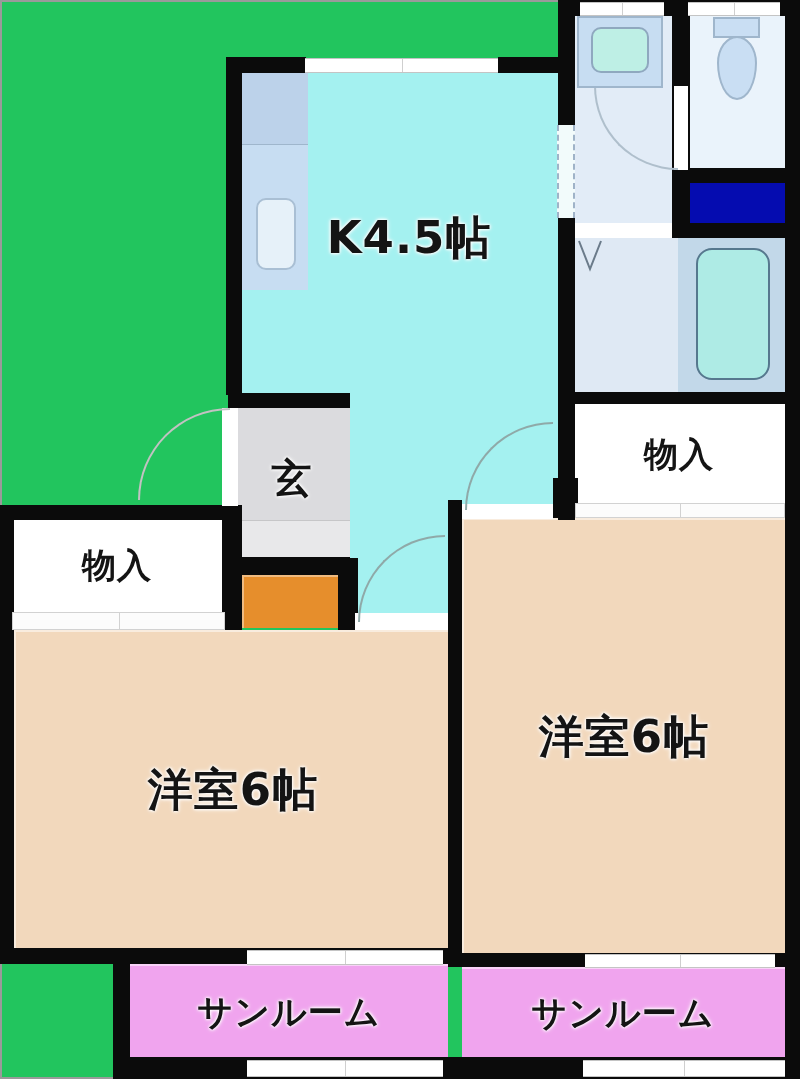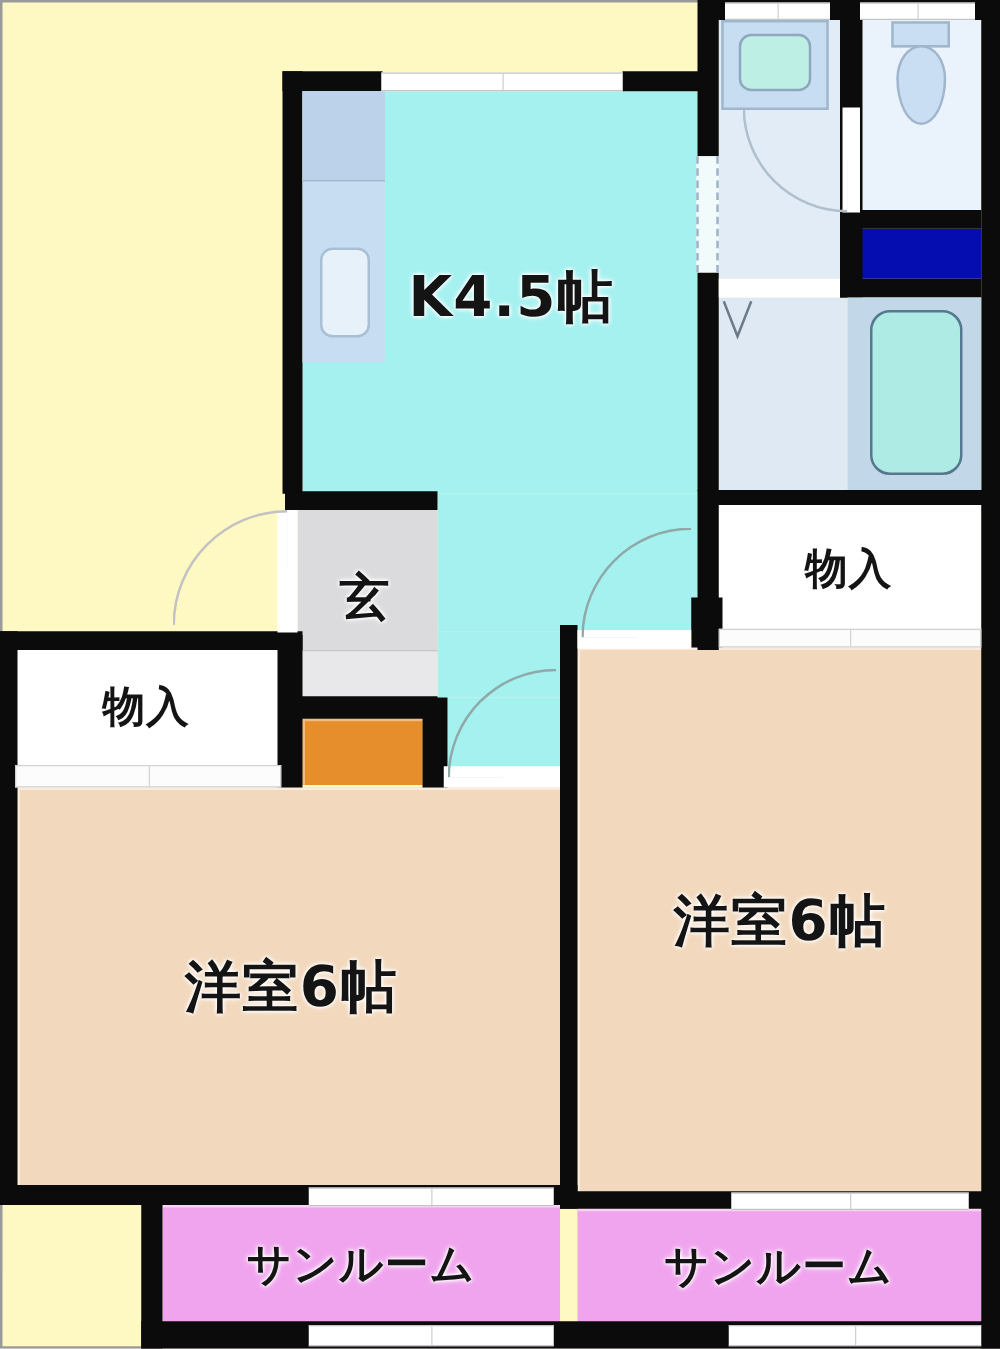--- a/index.html
+++ b/index.html
@@ -1,17 +1,17 @@
 <!DOCTYPE html>
 <html style="--c-wall: #0b0b0b; --c-kitchen: #A4F1F0; --c-room: #F2D8BC; --c-sunroom: #F0A4EE; --c-entrance: #DBDBDE; --c-entrance-low: #E8E8EA; --c-entrance-step: #E68E2C; --c-washer-pan: #050CB0; --c-washroom: #E2ECF7; --c-toilet-room: #EAF3FB; --c-bathroom: #DFE9F4; --c-bathtub-outer: #C2D8E9; --c-bathtub-inner: #AEEBE5; --c-fixture: #C7DDF2; --c-basin: #BEEFE5; --c-label: #141414;"><head>
 <meta charset="utf-8">
 <style>
   html,body{margin:0;padding:0;background:#fff;}
   #plan{
-    position:relative;width:800px;height:1079px;background:#fef9c3;overflow:hidden;
+    position:relative;width:800px;height:1079px;background:#22c55e;overflow:hidden;
     box-shadow:inset 0 0 0 2px #9a9a9a;
     font-family:"DejaVu Sans","Liberation Sans",sans-serif;
   }
   .abs{position:absolute;}
   .wall{position:absolute;background:var(--c-wall,#0b0b0b);}
   .fill{position:absolute;}
   .kitchen{background:var(--c-kitchen,#A4F1F0);}
   .room{background:var(--c-room,#F2D8BC);box-shadow:inset 2px 2px 0 rgba(255,255,255,.5);}
   .sunroom{background:var(--c-sunroom,#F0A4EE);box-shadow:inset 0 2px 0 rgba(255,255,255,.5);}
   .win{position:absolute;background:#fff;border-top:1px solid #c4c4c4;border-bottom:1px solid #c4c4c4;}

